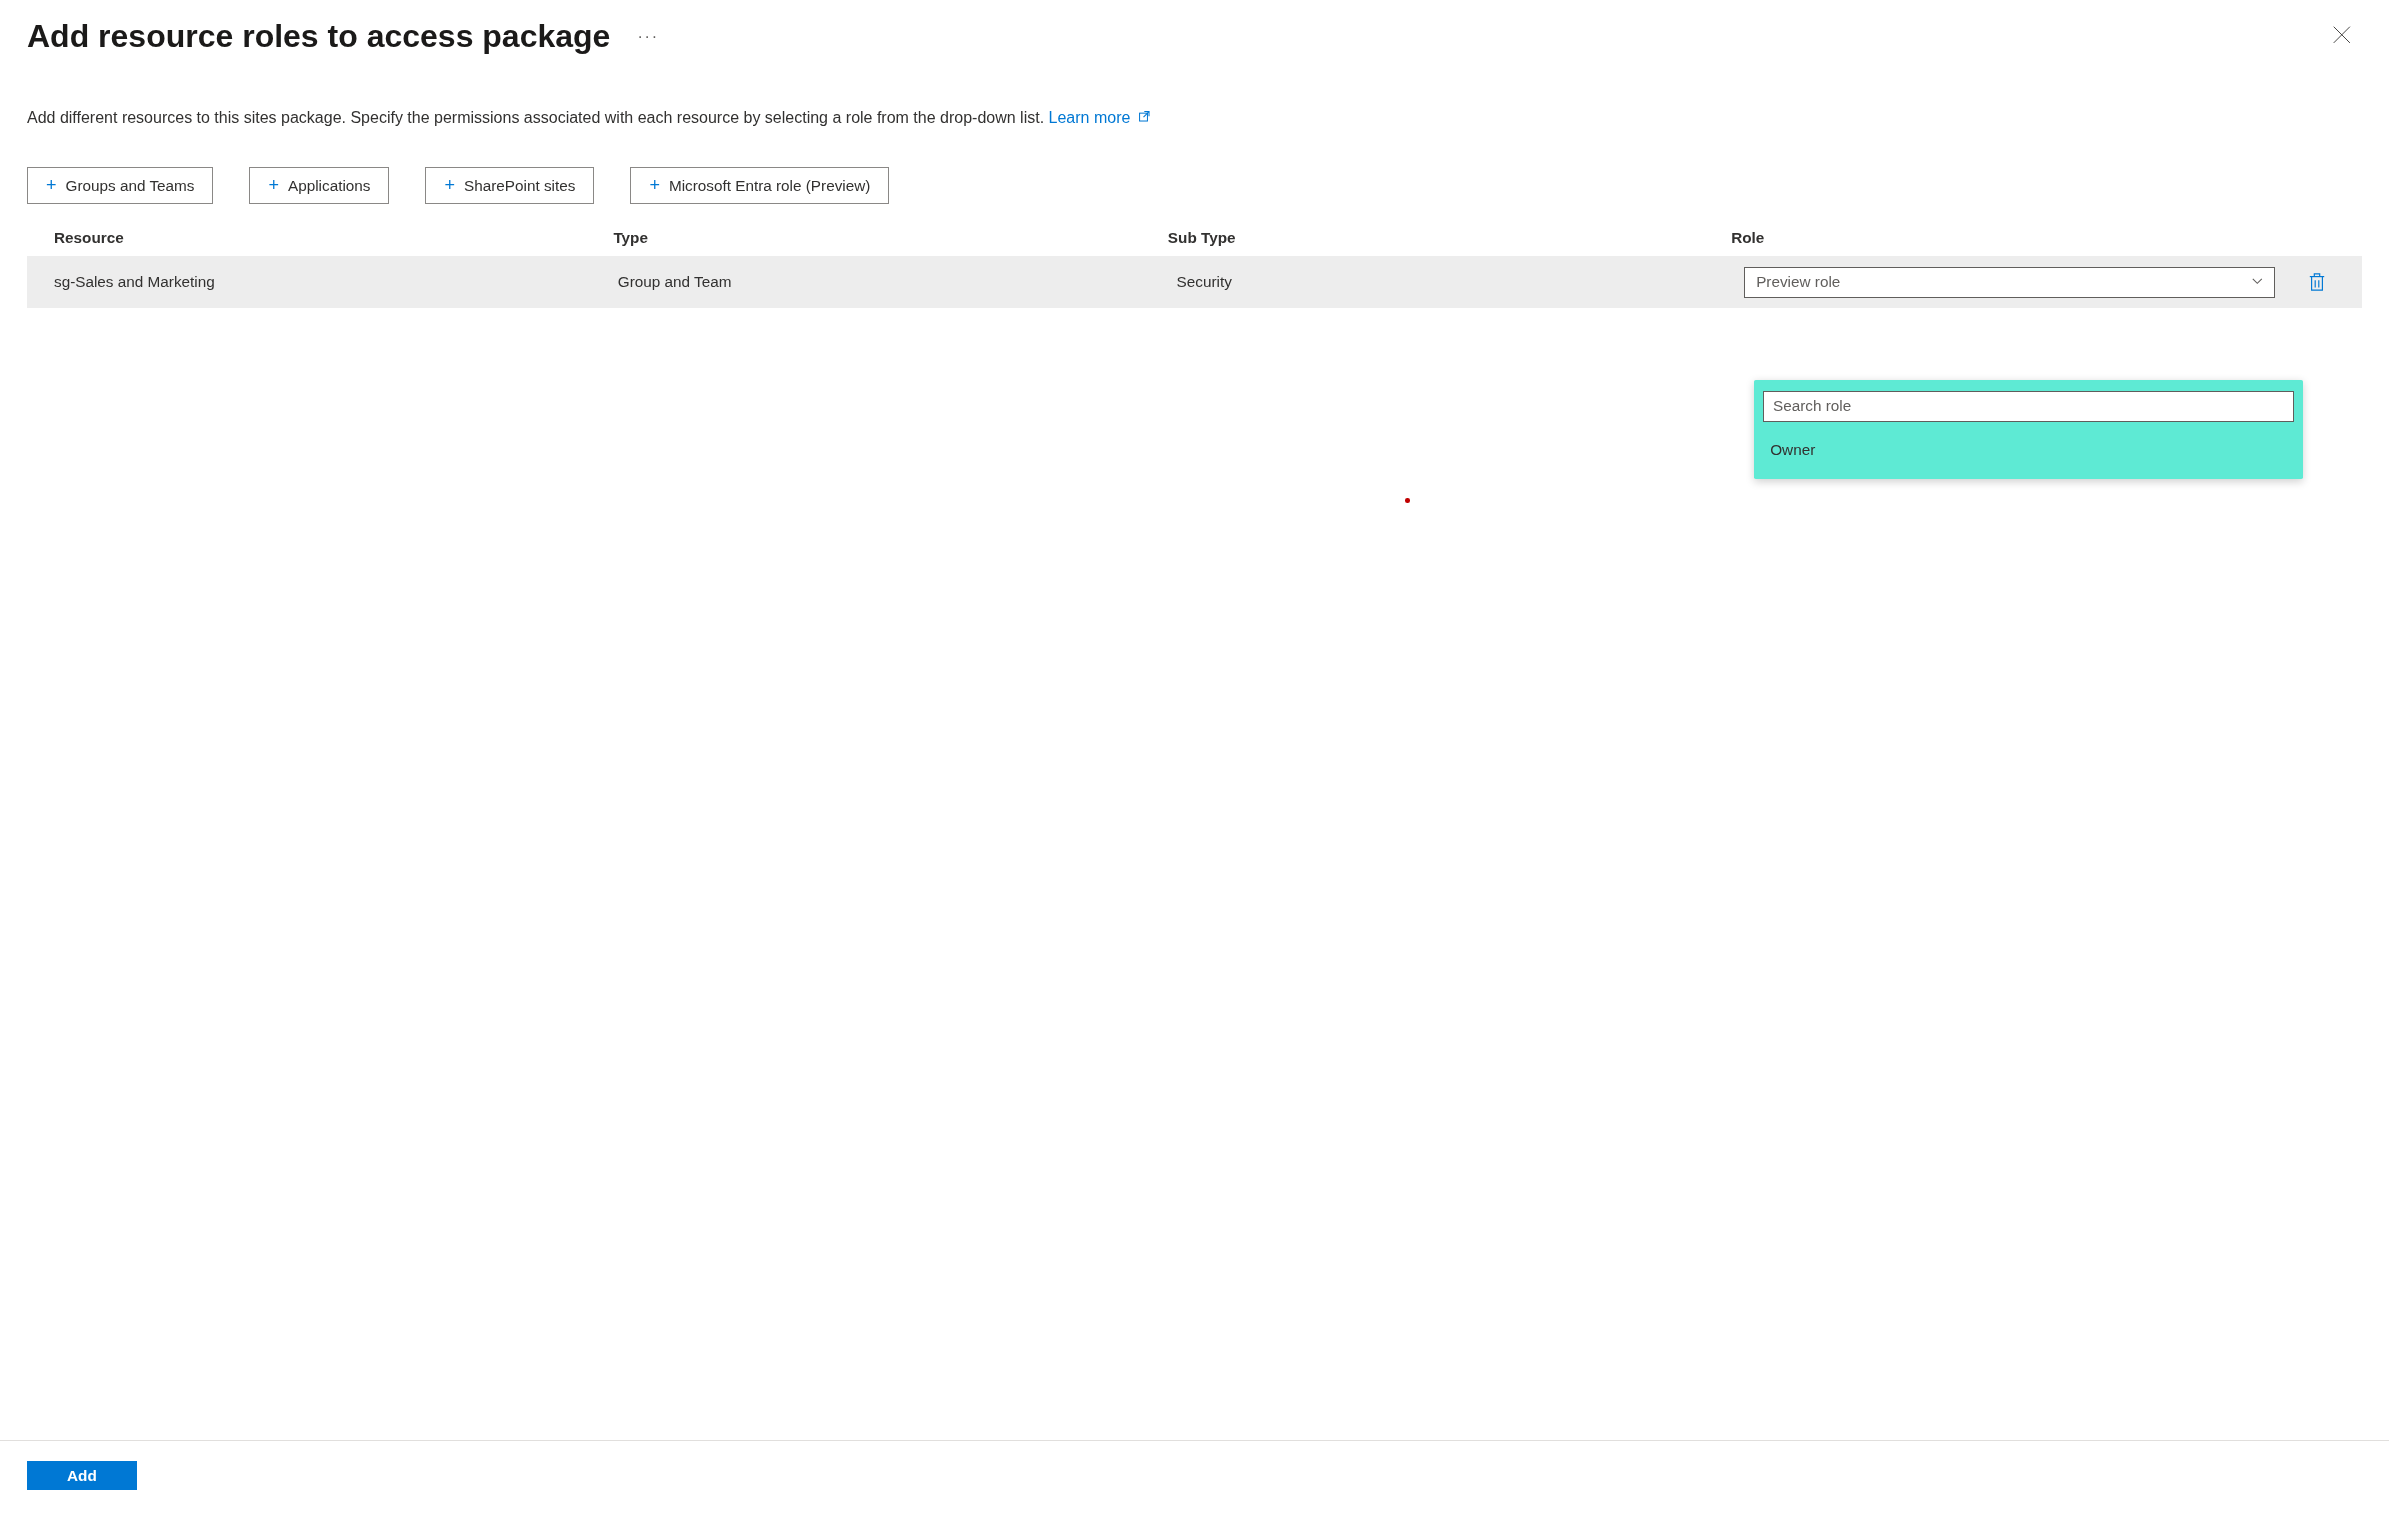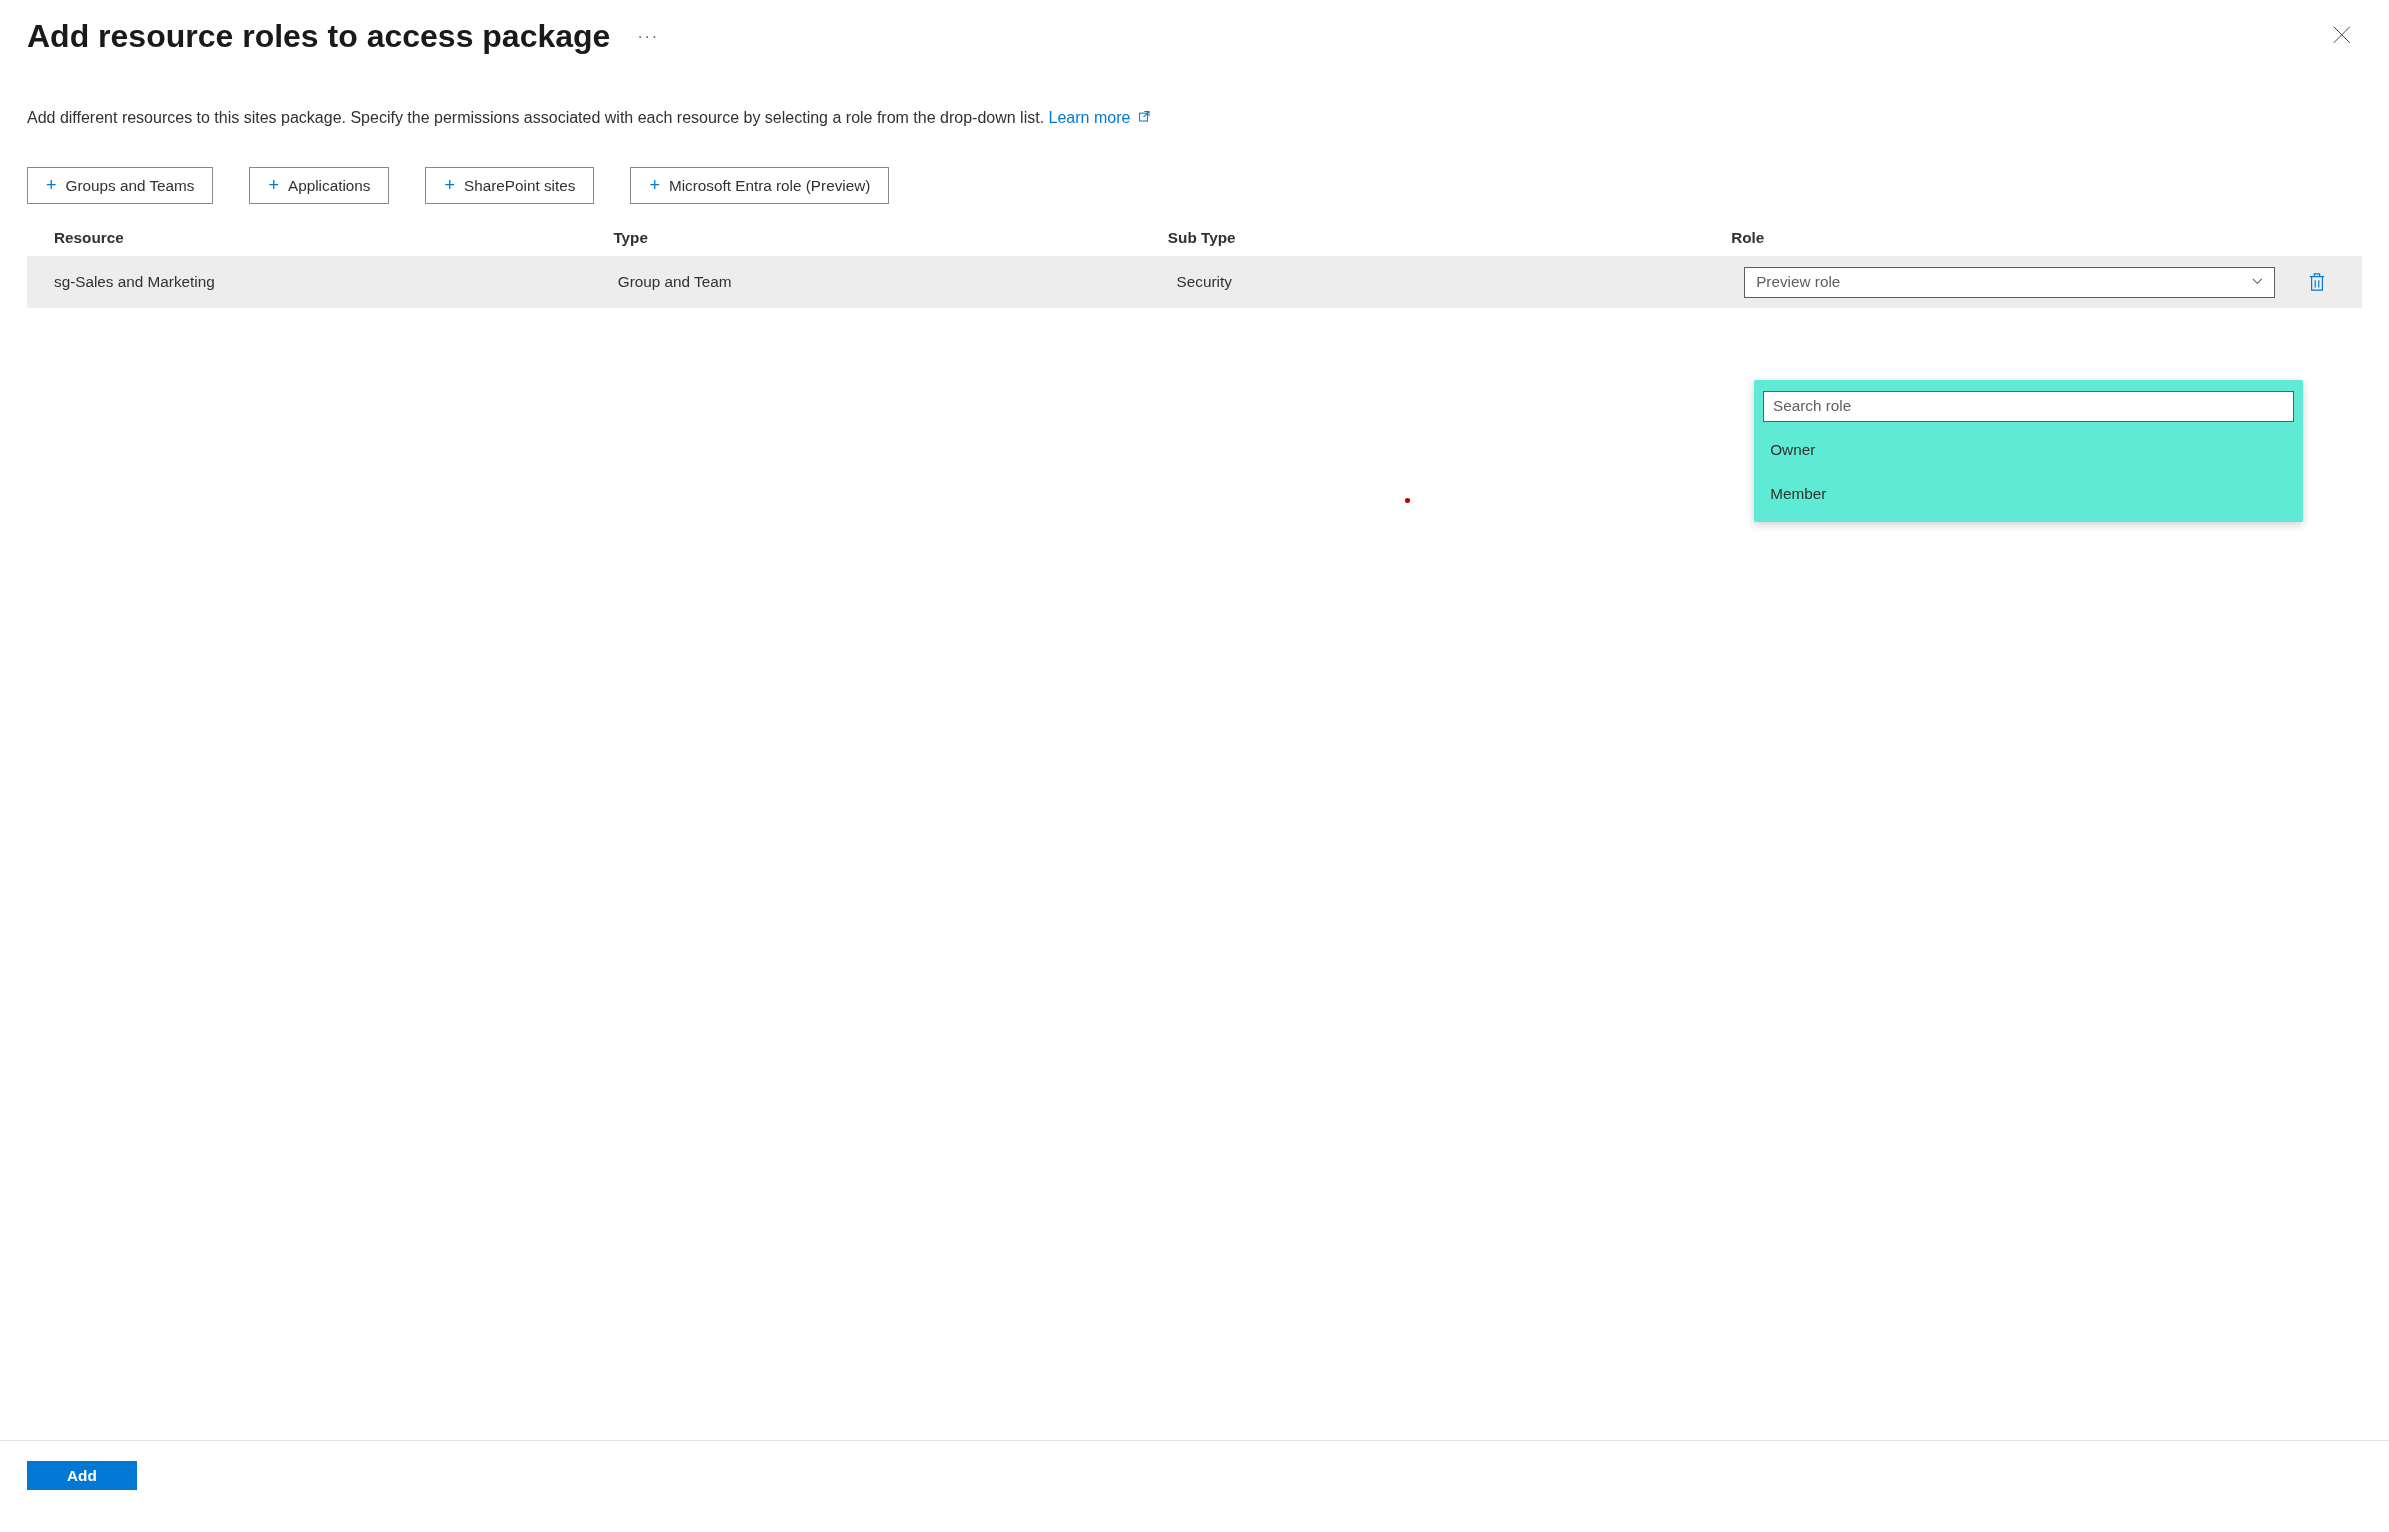--- a/index.html
+++ b/index.html
@@ -269,21 +269,20 @@
           <line x1="12" y1="9" x2="12" y2="17"></line>
           <path d="M7,5 L7,2 L13,2 L13,5"></path>
         </svg>
       </div>
     </div>
   </div>
 
   <div class="dropdown-panel">
     <input class="dropdown-search" type="text" placeholder="Search role" style="">
     <div class="dropdown-option">Owner</div>
-    <div class="dropdown-option">Member</div>
   </div>
 
   <div class="red-dot"></div>
 
   <div class="footer-bar">
     <button class="submit-btn">Add</button>
   </div>
 </div>
 
 

